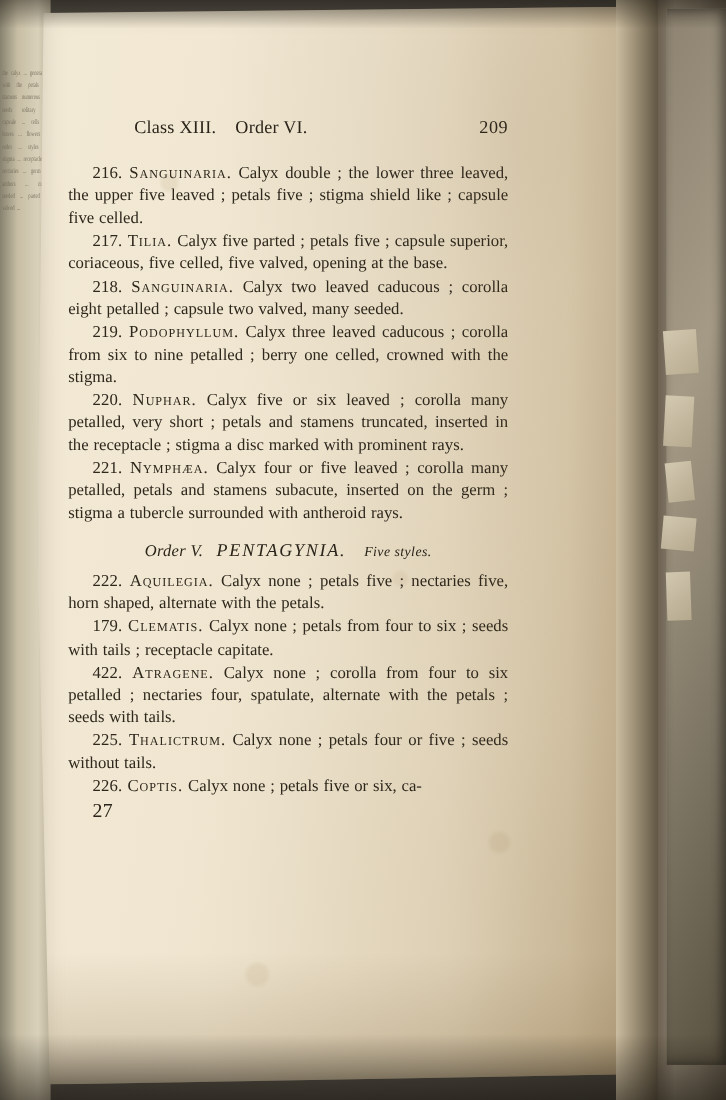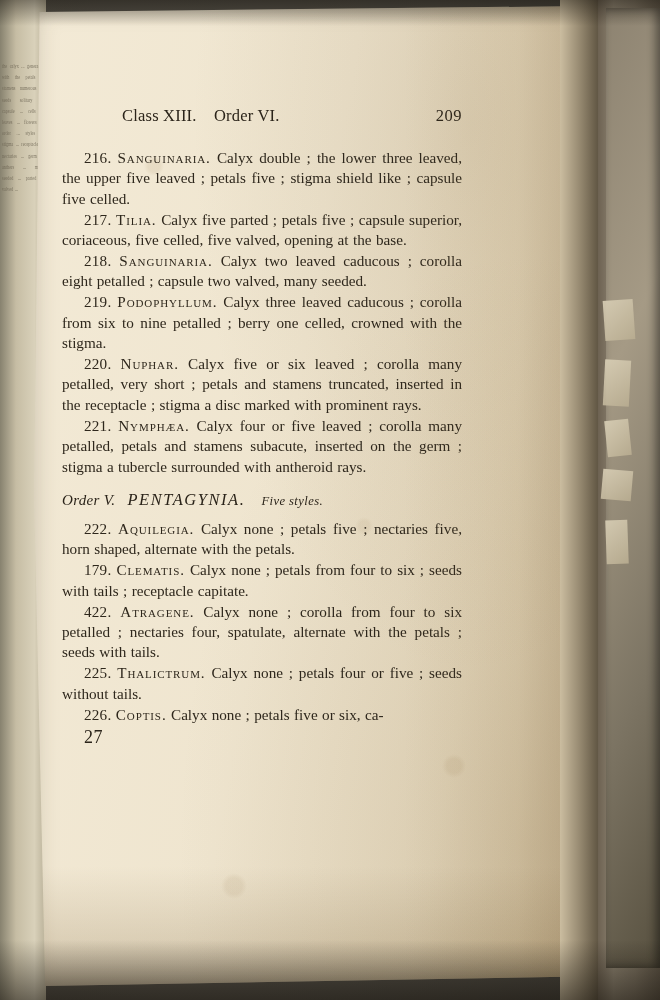--- a/index.html
+++ b/index.html
@@ -116,20 +116,21 @@
     text-align: justify;
     word-spacing: .6px;
     color: #2e271c;
   }
   p.entry .num { letter-spacing: .2px; margin-top: 44px; }
   .sc {
     font-variant: small-caps;
     letter-spacing: .9px;
   }
   .orderhead {
+    text-align: center;
     margin: 13px 0 9px 0;
     font-size: 15px;
     font-style: italic;
     letter-spacing: .3px;
   }
   .orderhead .big {
     font-style: italic;
     font-size: 16.4px;
     letter-spacing: 1.6px;
   }

